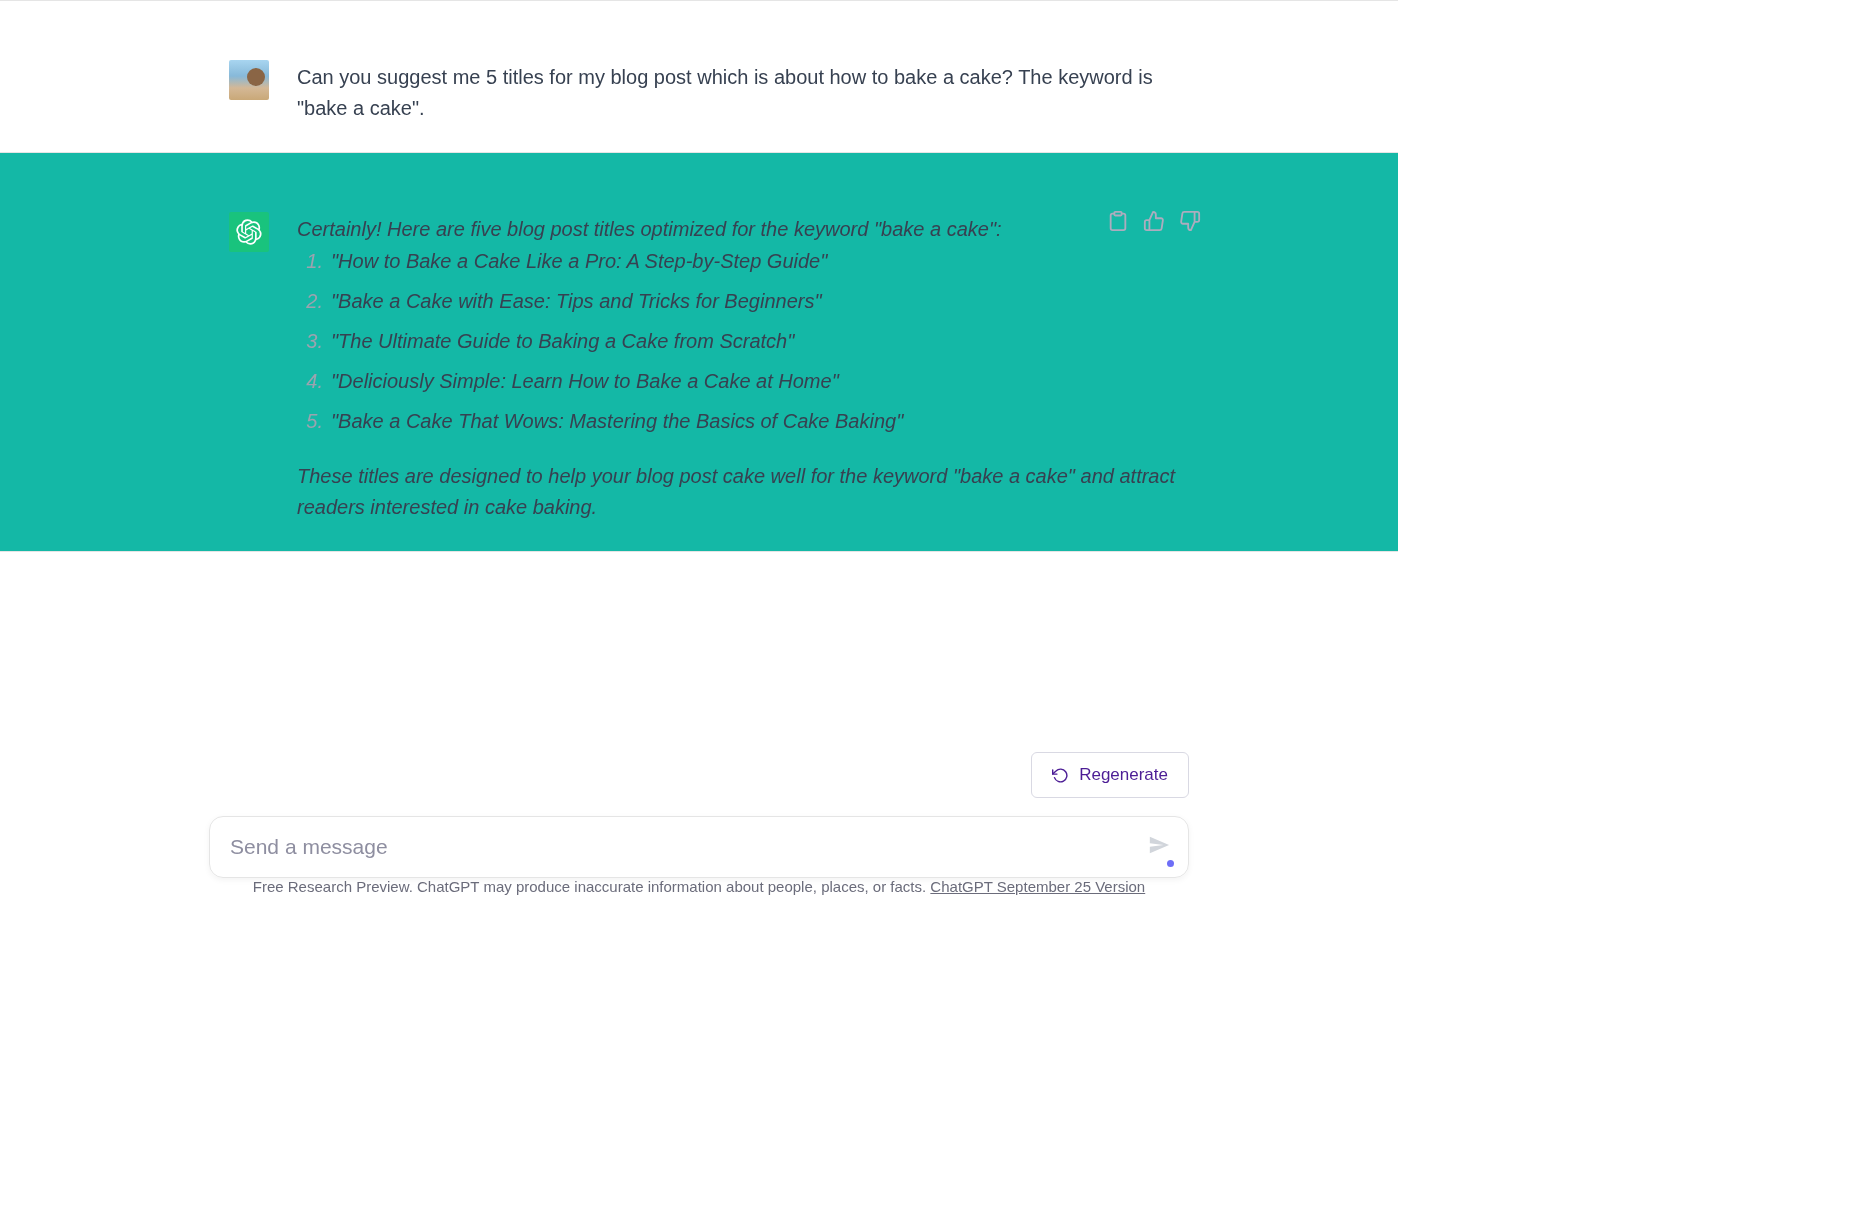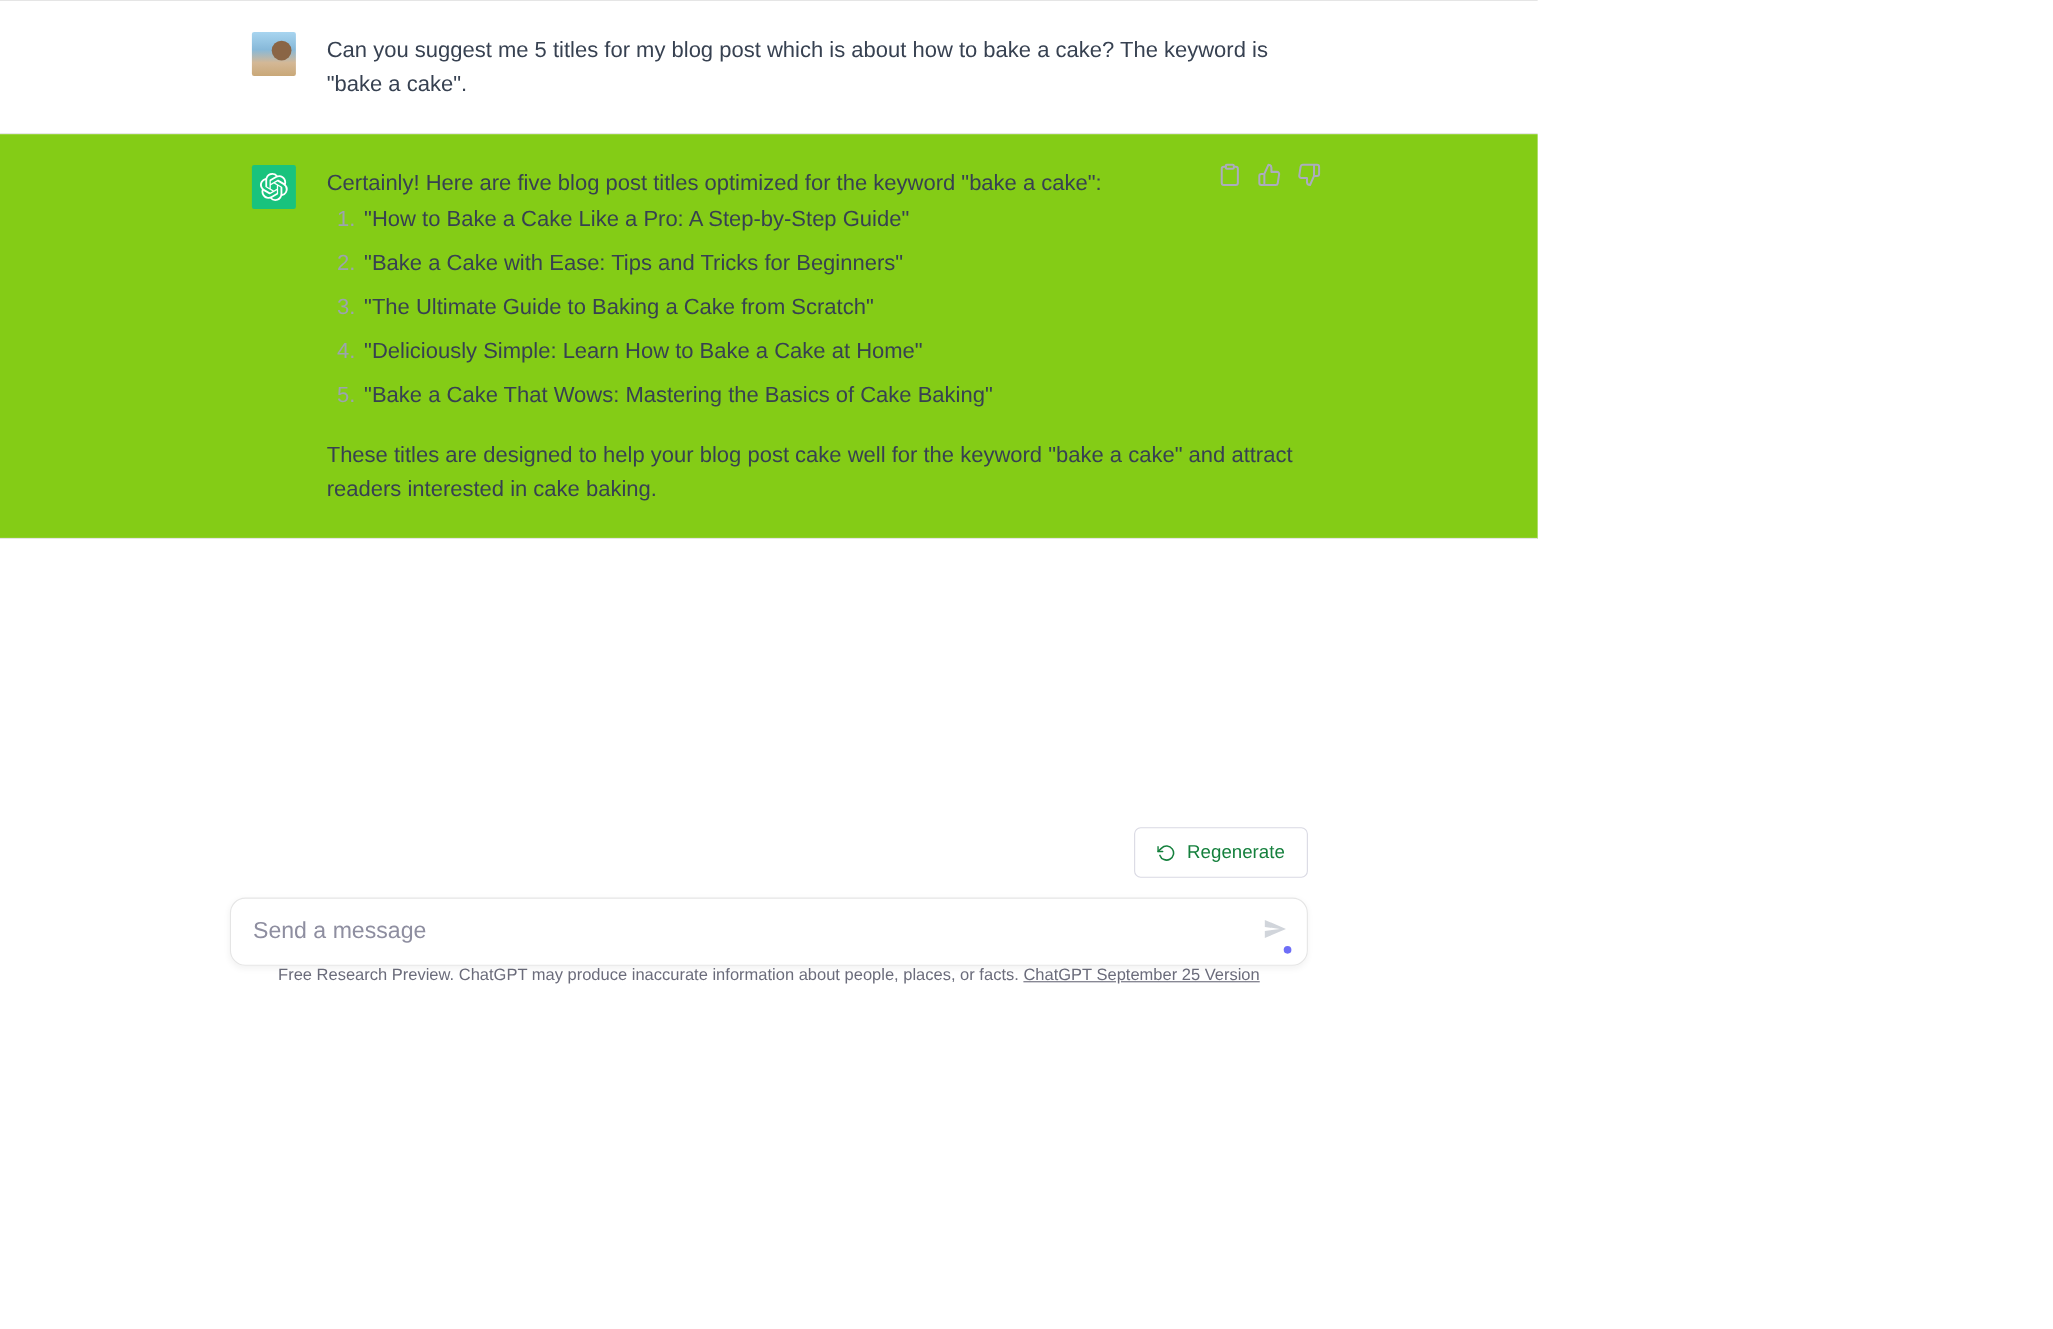--- a/index.html
+++ b/index.html
@@ -22,29 +22,31 @@
     }
     .message-row {
       display: flex;
       justify-content: center;
       border-bottom: 1px solid #e5e5e5;
     }
     .message-row.user {
       background: #ffffff;
     }
     .message-row.assistant {
-      background: #84cc16;
+      background: #14b8a6;
+      font-style: italic;
     }
     .message-inner {
       width: 100%;
       max-width: 1180px;
       padding: 28px 95px 28px 120px;
       display: flex;
       gap: 28px;
       position: relative;
+      margin-top: 31px;
     }
     .avatar {
       width: 40px;
       height: 40px;
       flex-shrink: 0;
       border-radius: 2px;
       display: flex;
       align-items: center;
       justify-content: center;
     }
@@ -139,21 +141,21 @@
       padding: 0 100px 18px 100px;
     }
     .regenerate-btn {
       display: flex;
       align-items: center;
       gap: 10px;
       padding: 12px 20px;
       border: 1px solid #d9d9e3;
       border-radius: 6px;
       background: #ffffff;
-      color: #15803d;
+      color: #4c1d95;
       font-size: 17px;
       cursor: pointer;
     }
     .regenerate-btn svg {
       width: 17px;
       height: 17px;
     }
     .input-row {
       max-width: 1180px;
       margin: 0 auto;

